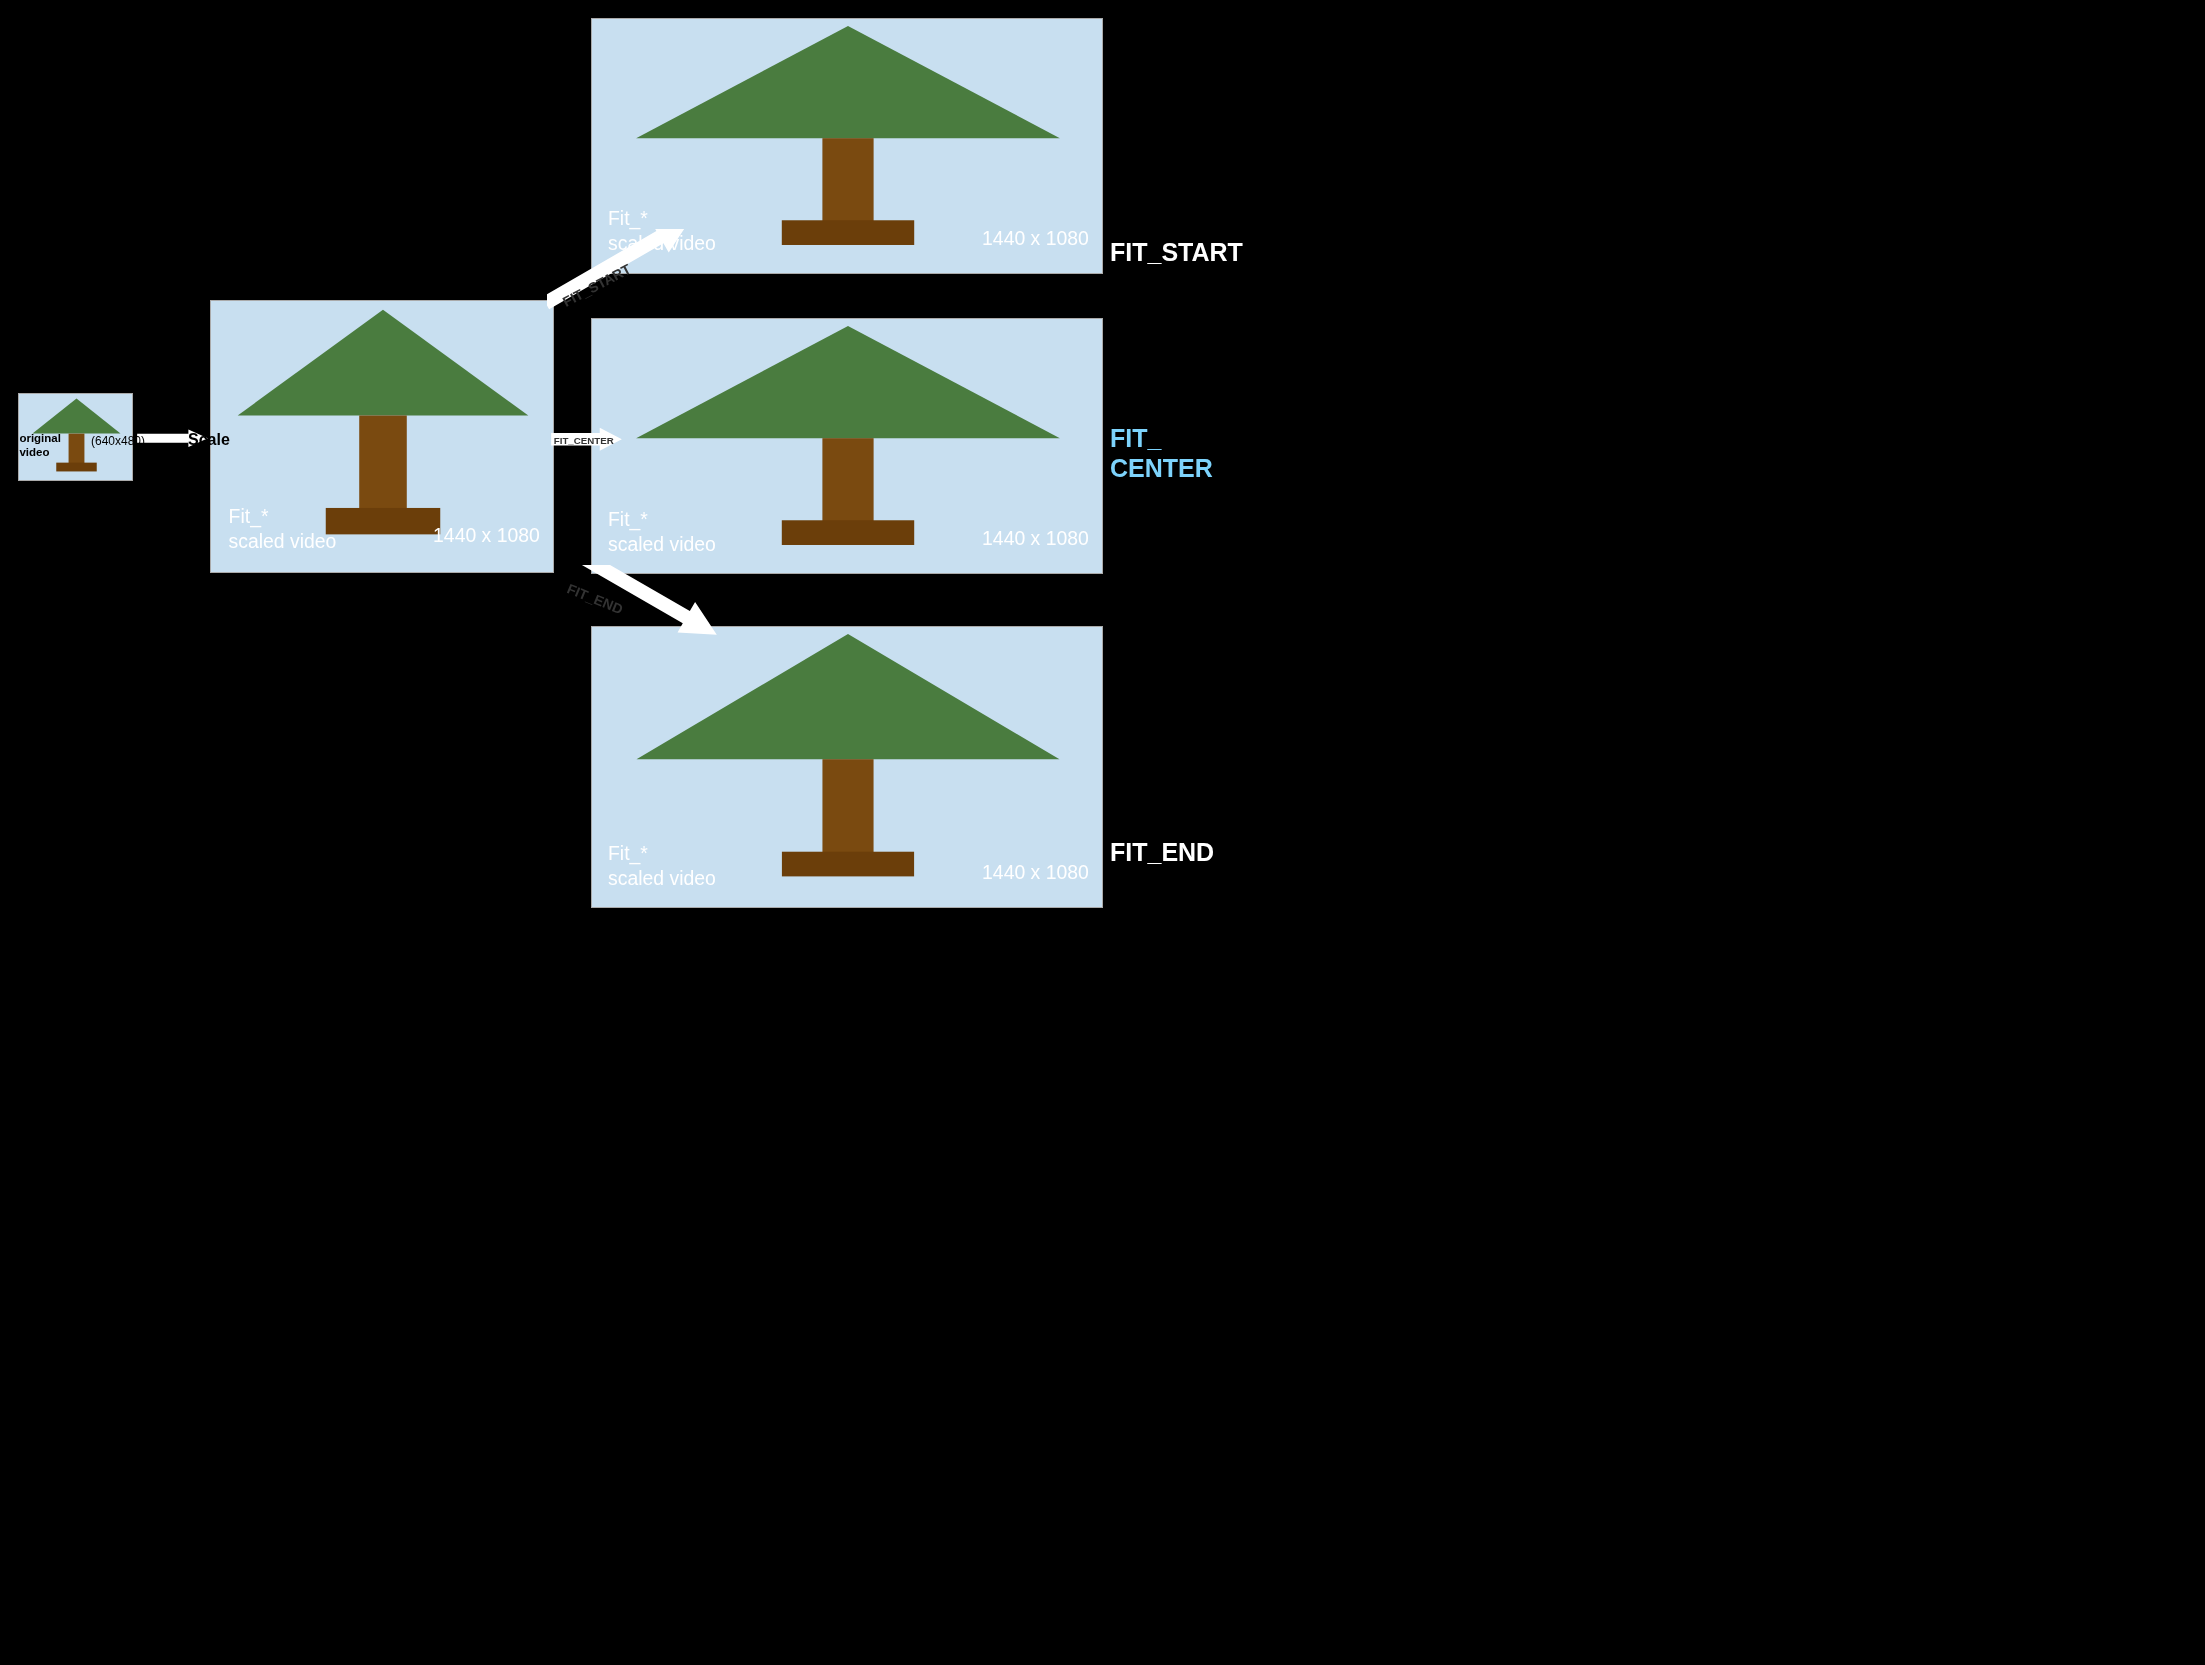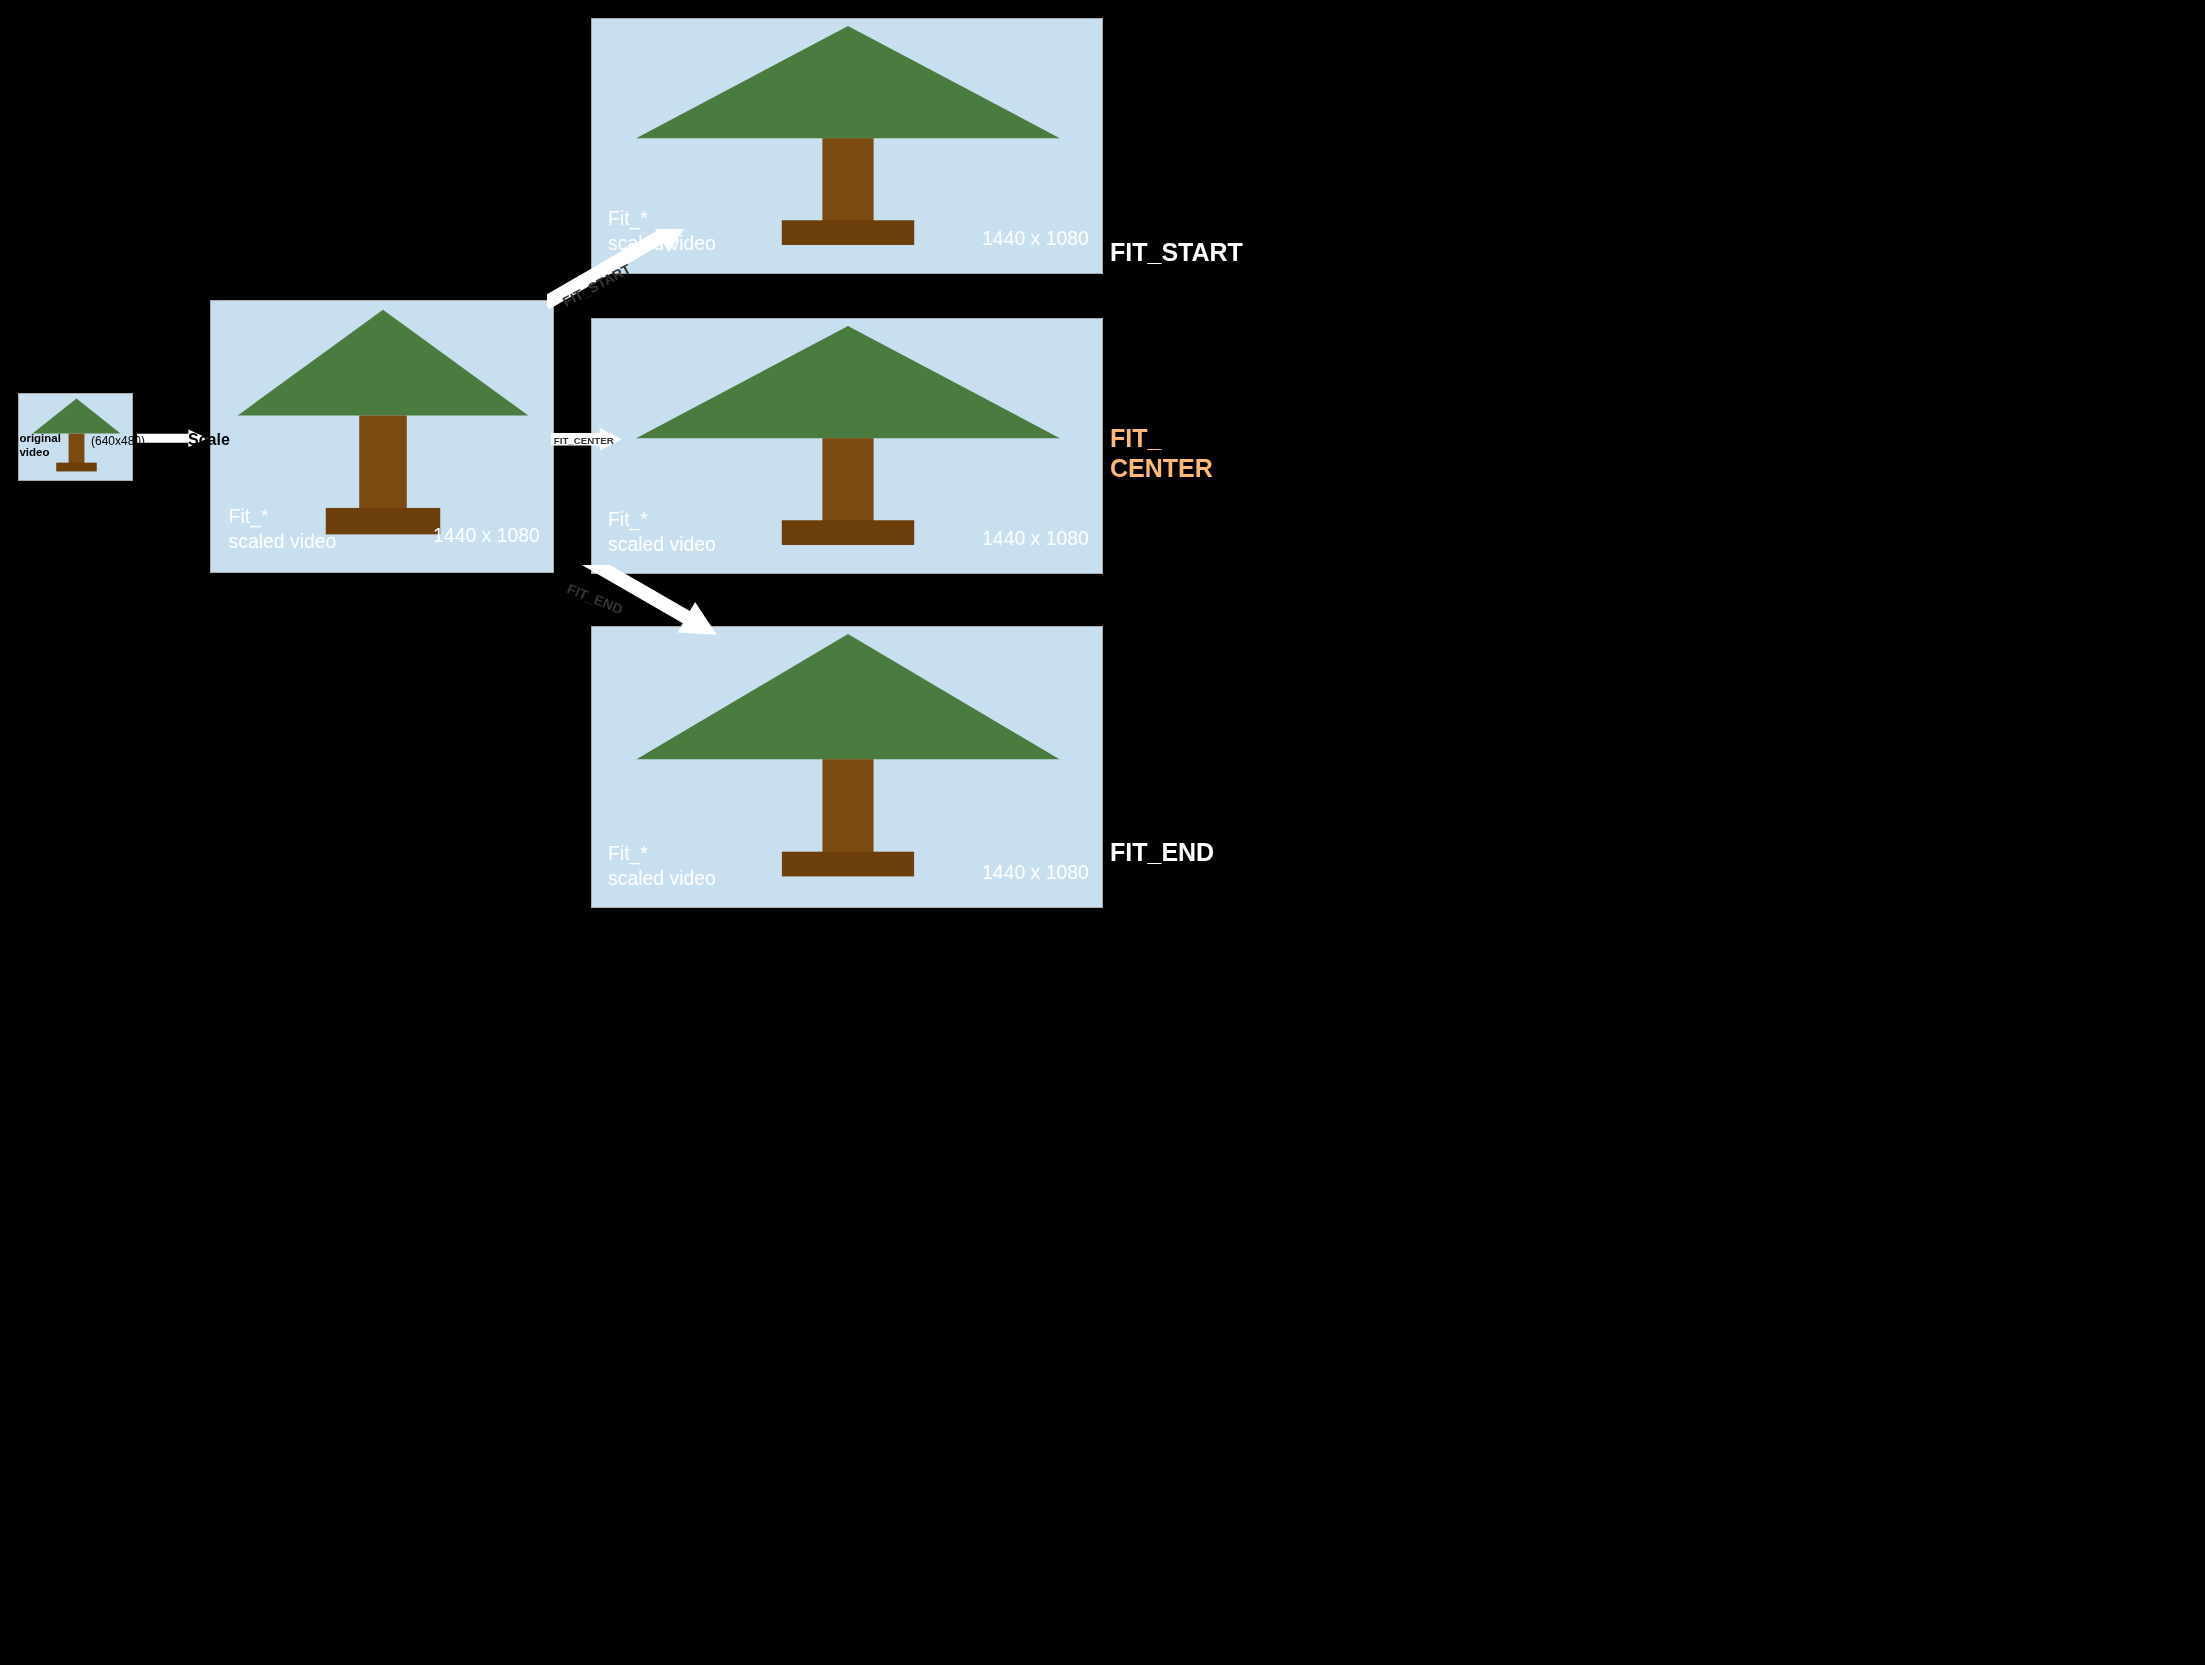--- a/index.html
+++ b/index.html
@@ -98,21 +98,21 @@
   <div style="position:absolute; left:591px; top:318px; width:512px; height:256px; background:#c8dff0; border:0.9px solid #aaa; overflow:hidden;">
     <svg viewBox="0 0 580 290" width="512" height="256" xmlns="http://www.w3.org/2000/svg">
       <polygon points="290,8 530,135 50,135" fill="#4a7c3f"></polygon>
       <rect x="261" y="135" width="58" height="100" fill="#7a4a10"></rect>
       <rect x="215" y="228" width="150" height="28" fill="#6b3e0a"></rect>
     </svg>
     <div style="position:absolute; bottom:16px; left:16px; font-size:19.4px; color:white; line-height:1.3;">Fit_*<br>scaled video</div>
     <div style="position:absolute; bottom:23px; right:13.2px; font-size:19.4px; color:white;">1440 x 1080</div>
   </div>
 
-  <div style="position:absolute; left:1110px; top:423px; color:#fdba74; font-size:25px; font-weight:bold; line-height:1.2;">
+  <div style="position:absolute; left:1110px; top:423px; color:#7dd3fc; font-size:25px; font-weight:bold; line-height:1.2;">
     <span>FIT_<br>CENTER</span>
   </div>
 
   <div style="position:absolute; left:591px; top:626px; width:512px; height:282px; background:#c8dff0; border:0.9px solid #aaa; overflow:hidden;">
     <svg viewBox="0 0 580 320" width="512" height="282" xmlns="http://www.w3.org/2000/svg">
       <polygon points="290,8 530,150 50,150" fill="#4a7c3f"></polygon>
       <rect x="261" y="150" width="58" height="115" fill="#7a4a10"></rect>
       <rect x="215" y="255" width="150" height="28" fill="#6b3e0a"></rect>
     </svg>
     <div style="position:absolute; bottom:16px; left:16px; font-size:19.4px; color:white; line-height:1.3;">Fit_*<br>scaled video</div>

